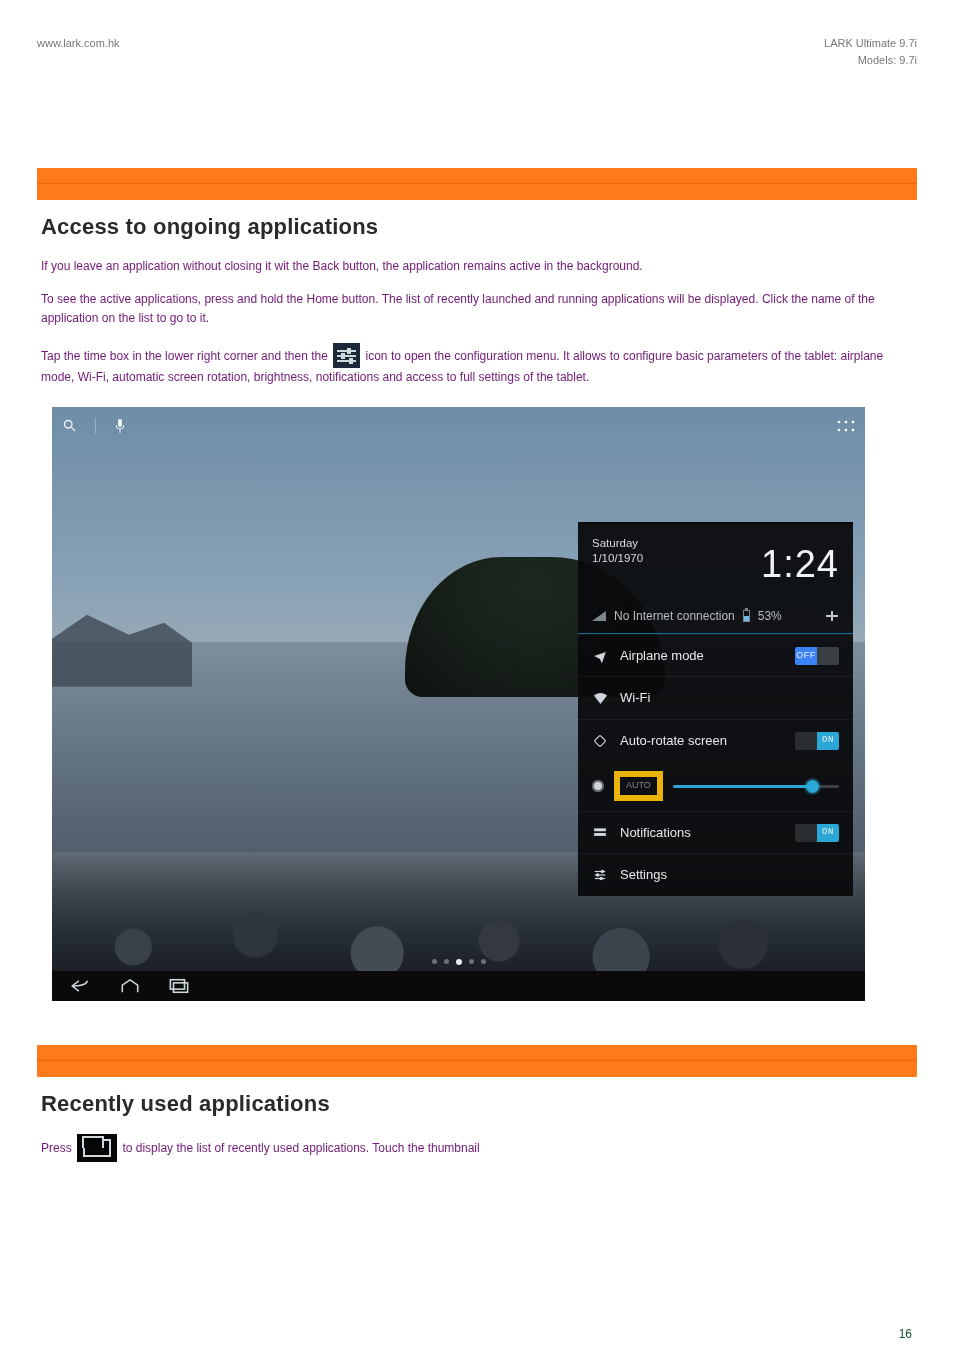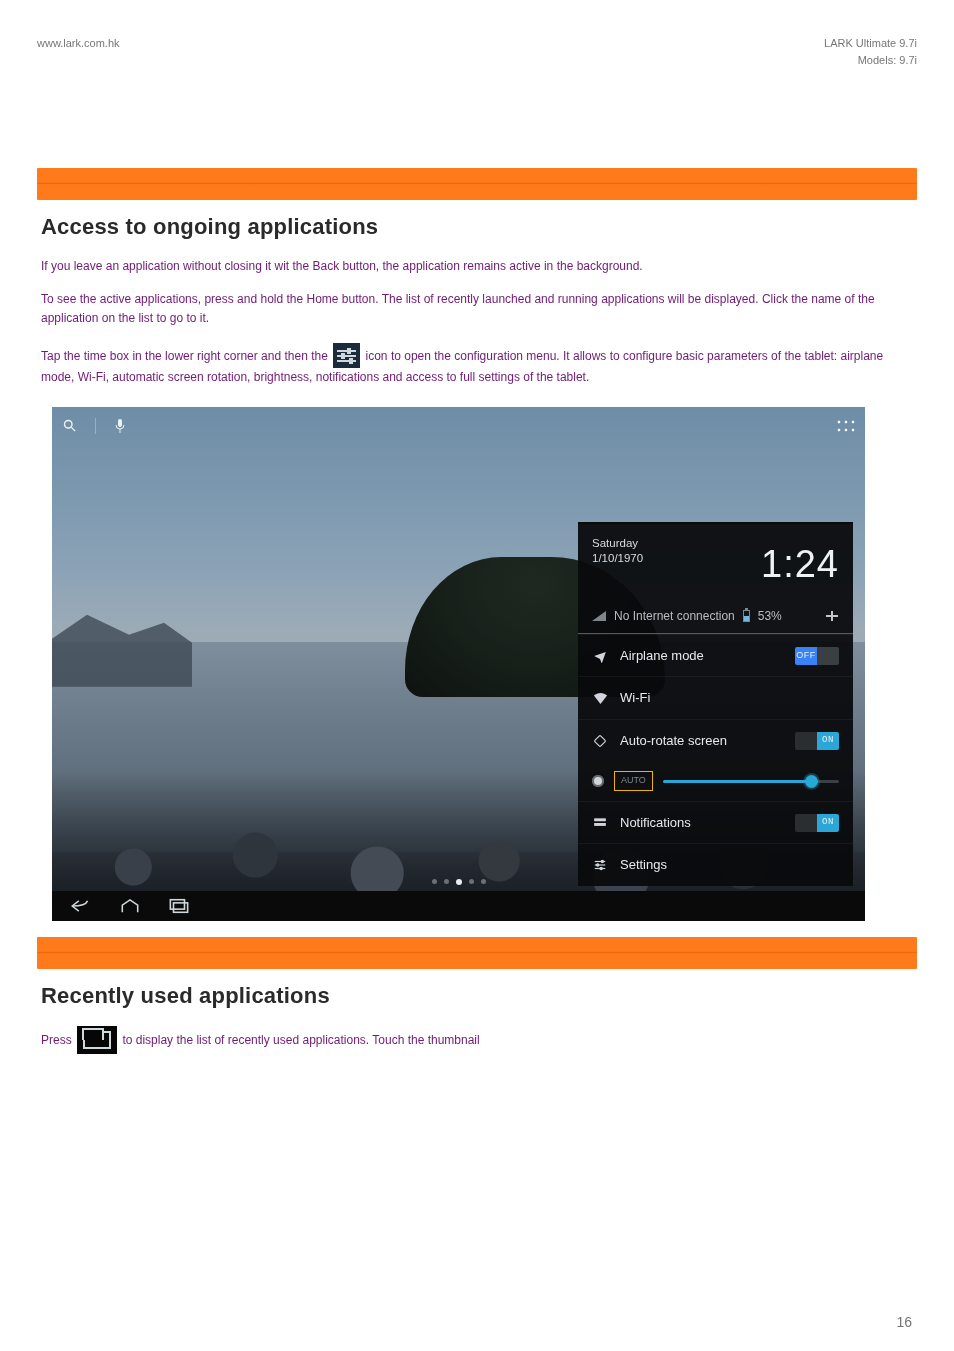--- a/index.html
+++ b/index.html
@@ -60,22 +60,22 @@
   }
   .inline-chip .sliders span::after{
     content:""; position:absolute; top:-2px; width:4px; height:6px; background:#cfd8dc;
   }
   .inline-chip .sliders span:nth-child(1)::after{ left:10px;}
   .inline-chip .sliders span:nth-child(2)::after{ left:4px;}
   .inline-chip .sliders span:nth-child(3)::after{ left:12px;}
 
   
   .shot {
-    width: 813px; height: 514px;
-    margin: 20px 0 16px 15px;
+    width: 813px; height: 594px;
+    margin: 20px 0 44px 15px;
     position: relative;
     overflow: hidden;
     background: linear-gradient(to bottom,
       #6e8da6 0%, #7d99b0 18%, #8ca3b6 32%,
       #9aaab6 42%, #a2adb5 50%, #8e97a1 60%,
       #6f7984 70%, #555e68 80%, #3b434d 92%, #262b31 100%);
   }
   .sea {
     position:absolute; left:0; right:0; top:235px; height:210px;
     background: linear-gradient(to bottom, #7e8e9c 0%, #6a7a88 40%, #515e6b 100%);
@@ -168,21 +168,21 @@
     width:44px; height:18px; border-radius:2px; font-size:9px;
     display:flex; color:#e8edf1; overflow:hidden; letter-spacing:.5px;
   }
   .toggle .off{ background:#3b82f6; flex:1; display:flex; align-items:center; justify-content:center;}
   .toggle .on{ background:#2aa7d6; flex:1; display:flex; align-items:center; justify-content:center;font-family:Liberation Mono, monospace;}
   .toggle.off-state .on{ background:#3a3f44; color:#3a3f44;}
   .toggle.on-state .off{ background:#2a2e31; color:#2a2e31;}
 
   .bright-row{ display:flex; align-items:center; gap:10px; padding:10px 14px;}
   .bright-row .sun{ width:12px;height:12px;border-radius:50%;background:#cfd5da; box-shadow:0 0 0 2px rgba(0,0,0,.5) inset;}
-  .bright-row .auto{ font-size:9px; color:#7f868d; padding:2px 6px; border:1px solid #eab308;}
+  .bright-row .auto{ font-size:9px; color:#7f868d; padding:2px 6px; border:6px solid #eab308;}
   .bright-row .slider{
     flex:1; height:3px; background:linear-gradient(to right,#2aa7d6 0 85%, #3a4045 85% 100%);
     position:relative; border-radius:2px;
   }
   .bright-row .slider::after{
     content:""; position:absolute; right:12%; top:-5px; width:13px;height:13px;border-radius:50%;
     background:#2aa7d6; box-shadow:0 0 0 2px rgba(42,167,214,.3);
   }
 
   
@@ -192,21 +192,21 @@
   }
   .recent-chip .outer{
     position:absolute; inset:5px 6px; border:2px solid #cfd8dc;
   }
   .recent-chip .outer::before{
     content:""; position:absolute; left:-3px; right:5px; top:-5px; height:10px; border:2px solid #cfd8dc; border-bottom:none; background:#060606;
   }
 
   
   .pnum{
-    position:absolute; bottom:18px; right:42px; font-size:14px; color:#737373;
+    position:absolute; bottom:8px; right:42px; font-size:12px; color:#14532d;
   }
 
   
   svg{ display:block; }
 </style>
 </head>
 <body>
 
 <div class="page-header">
   <div class="left">www.lark.com.hk</div>

